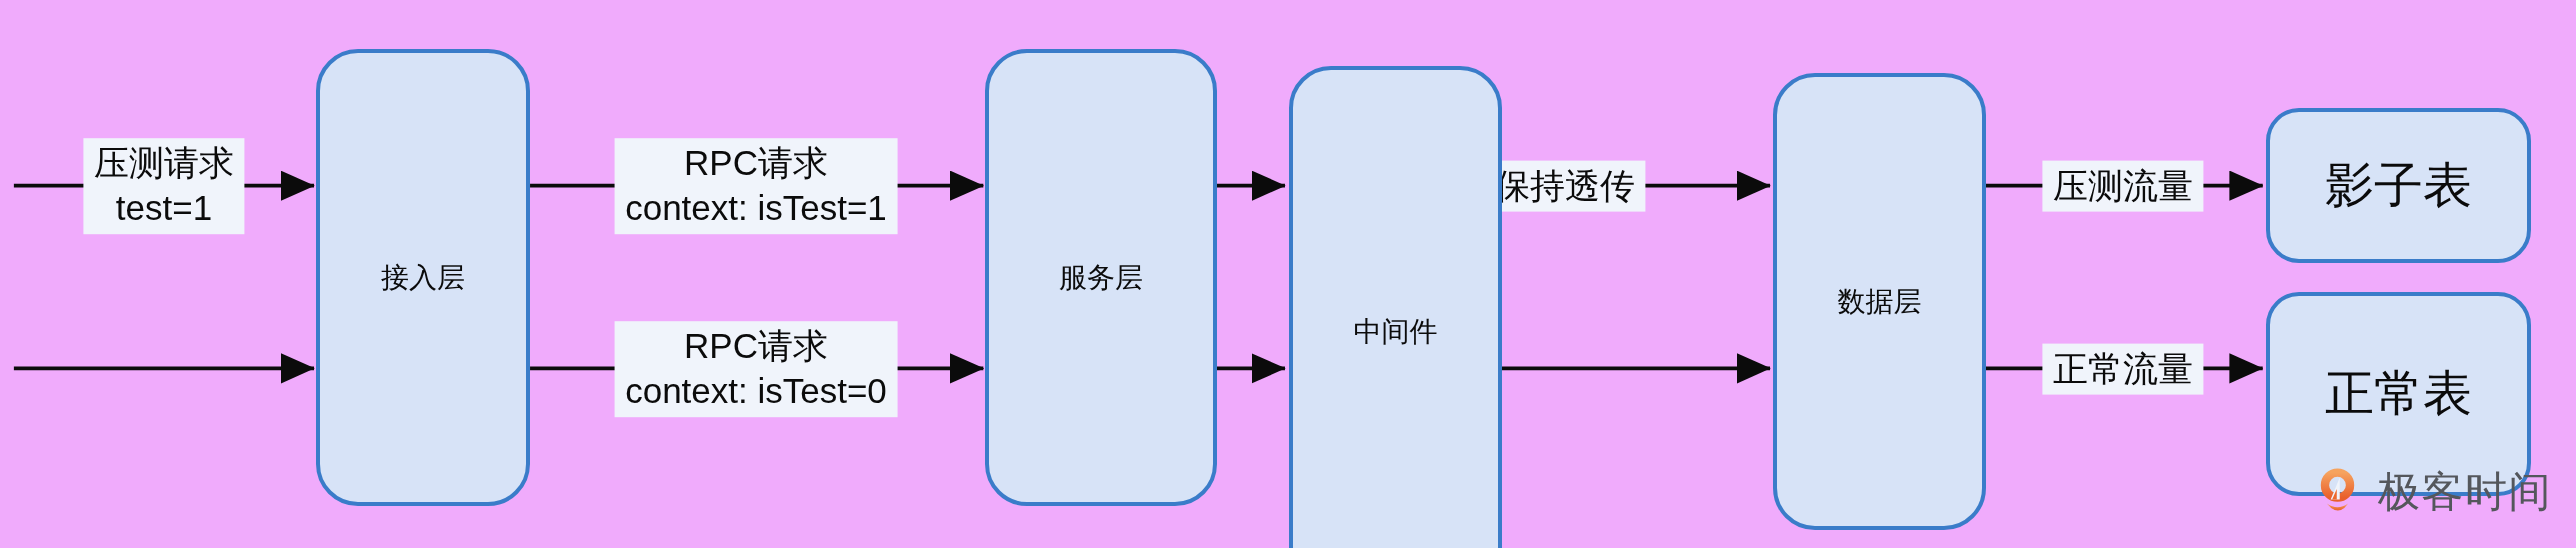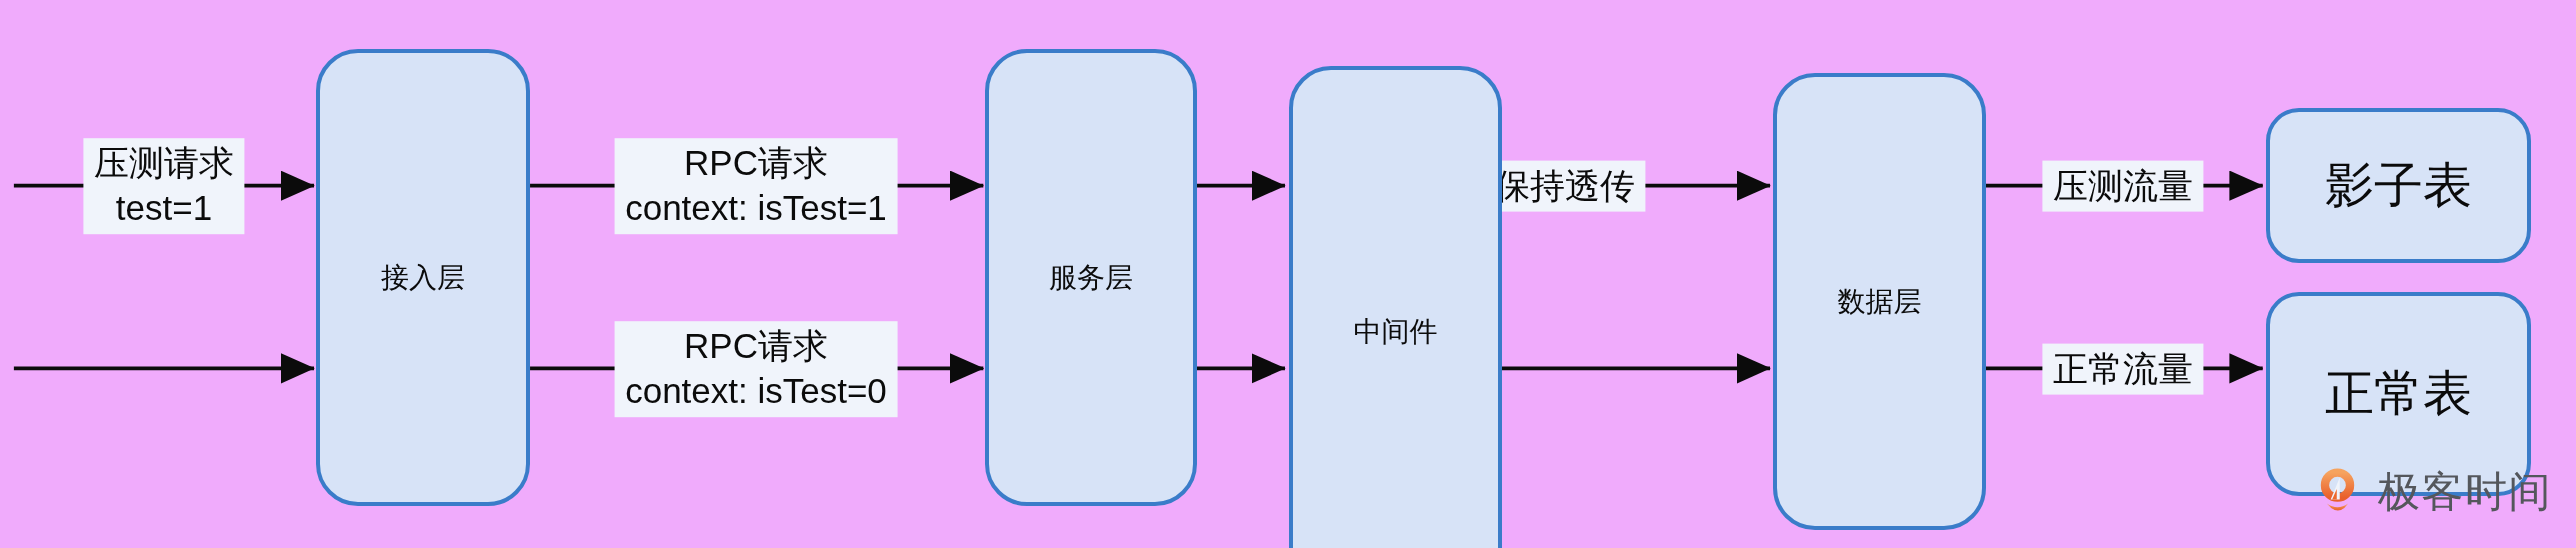--- a/index.html
+++ b/index.html
@@ -99,21 +99,21 @@
   <div class="edge-label" style="left:2123px;top:186px;">
     <span>压测流量</span>
   </div>
   <div class="edge-label" style="left:2123px;top:369px;">
     <span>正常流量</span>
   </div>
 
   <div class="node" style="left:316px;top:49px;width:214px;height:457px;">
     <span>接入层</span>
   </div>
-  <div class="node" style="left:985px;top:49px;width:212px;height:457px;">
+  <div class="node" style="left:985px;top:49px;width:232px;height:457px;">
     <span>服务层</span>
   </div>
   <div class="node" style="left:1289px;top:66px;width:213px;height:531px;">
     <span>中间件</span>
   </div>
   <div class="node" style="left:1773px;top:49px;width:213px;height:457px;margin-top:24px;">
     <span>数据层</span>
   </div>
   <div class="node small" style="left:2266px;top:108px;width:265px;height:155px;">
     <span>影子表</span>

